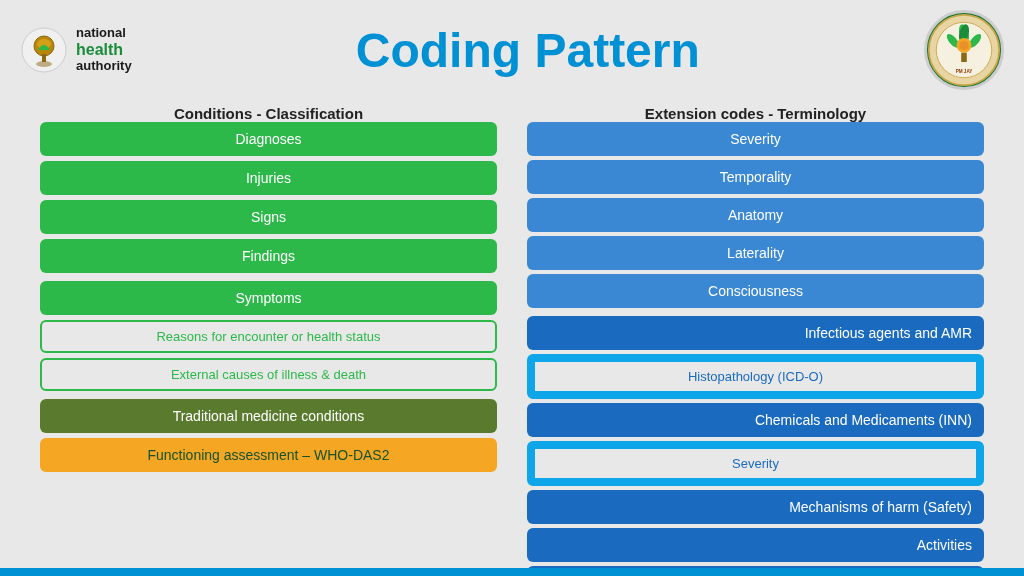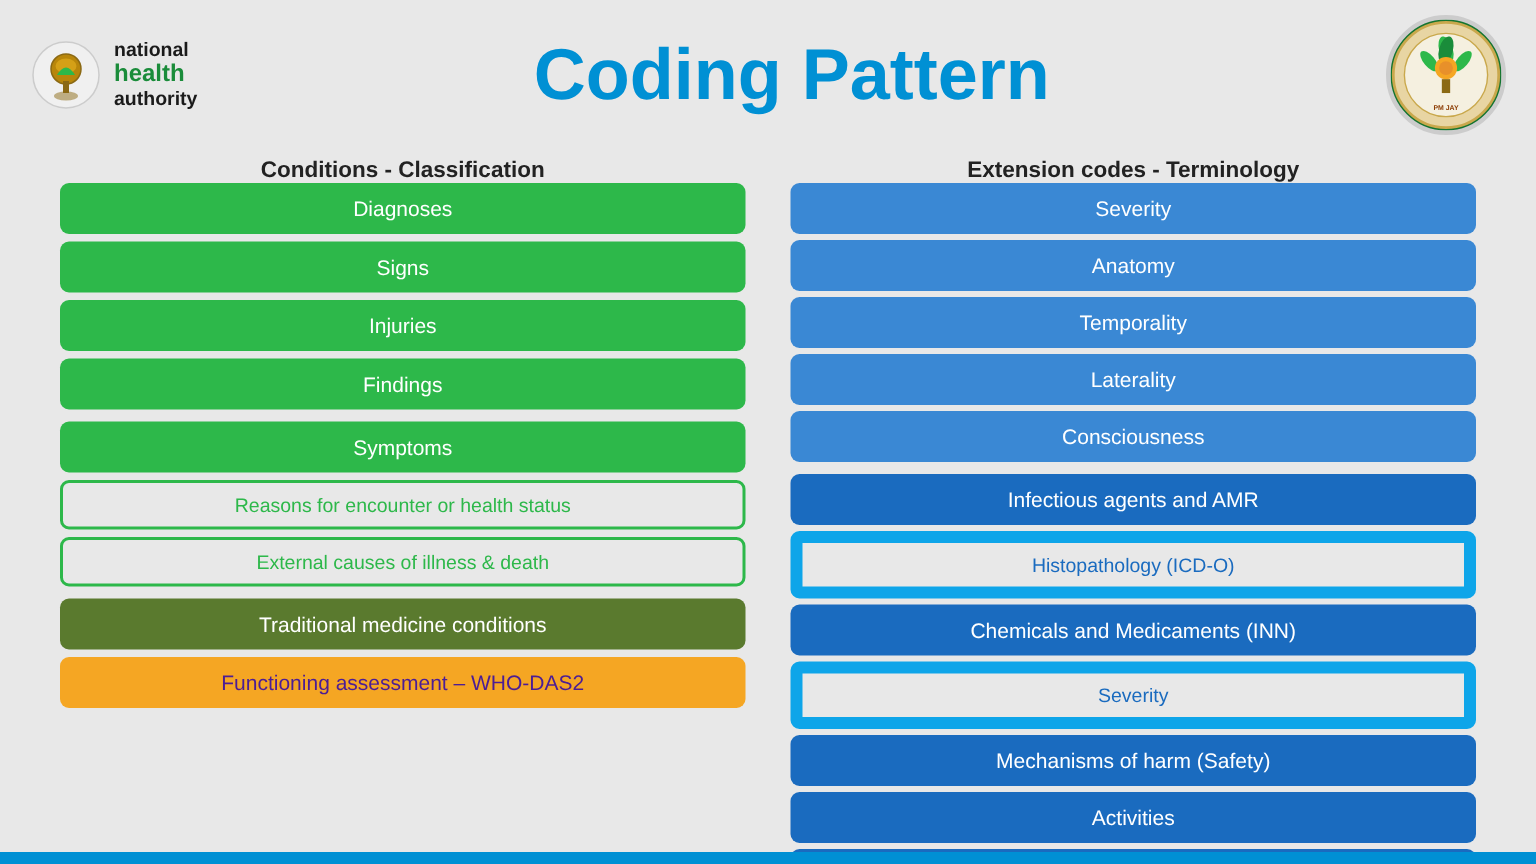--- a/index.html
+++ b/index.html
@@ -133,21 +133,21 @@
       padding: 9px 12px;
       font-size: 14px;
       font-weight: 500;
       text-align: center;
       margin-bottom: 5px;
       width: 100%;
     }
 
     .btn-orange {
       background: #f5a623;
-      color: #4c1d95;
+      color: #14532d;
       border: none;
       border-radius: 6px;
       padding: 9px 4px;
       font-size: 14px;
       font-weight: 500;
       text-align: center;
       margin-bottom: 5px;
       width: 100%;
     }
 
@@ -160,21 +160,21 @@
     }
 
     .btn-blue-dark {
       background: #1a6bbf;
       color: white;
       border: none;
       border-radius: 6px;
       padding: 9px 12px;
       font-size: 14px;
       font-weight: 500;
-      text-align: center;
+      text-align: right;
       margin-bottom: 4px;
       width: 100%;
     }
 
     .btn-blue-medium {
       background: #3a88d4;
       color: white;
       border: none;
       border-radius: 6px;
       padding: 9px 12px;
@@ -250,38 +250,38 @@
     </svg>
   </div>
 </div>
 
 <div class="main-content">
 
   <div class="left-column">
     <div class="column-title">Conditions  -  Classification</div>
 
     <div class="btn-green-dark">Diagnoses</div>
+    <div class="btn-green-dark">Injuries</div>
     <div class="btn-green-dark">Signs</div>
-    <div class="btn-green-dark">Injuries</div>
     <div class="btn-green-dark section-gap">Findings</div>
     <div class="btn-green-dark">Symptoms</div>
 
     <div class="btn-green-light">Reasons for encounter or health status</div>
     <div class="btn-green-light section-gap">External causes of illness &amp; death</div>
 
     <div class="btn-olive">Traditional medicine conditions</div>
     <div class="btn-orange">Functioning assessment – WHO-DAS2</div>
   </div>
 
   <div class="right-column">
     <div class="column-title">Extension codes - Terminology</div>
 
     <div class="btn-blue-medium">Severity</div>
+    <div class="btn-blue-medium">Temporality</div>
     <div class="btn-blue-medium">Anatomy</div>
-    <div class="btn-blue-medium">Temporality</div>
     <div class="btn-blue-medium">Laterality</div>
     <div class="btn-blue-medium section-gap">Consciousness</div>
 
     <div class="btn-blue-dark">Infectious agents and AMR</div>
     <div class="btn-blue-light">Histopathology (ICD-O)</div>
     <div class="btn-blue-dark">Chemicals and Medicaments (INN)</div>
     <div class="btn-blue-light">Severity</div>
     <div class="btn-blue-dark">Mechanisms of harm (Safety)</div>
     <div class="btn-blue-dark">Activities</div>
     <div class="btn-blue-dark">Places</div>

